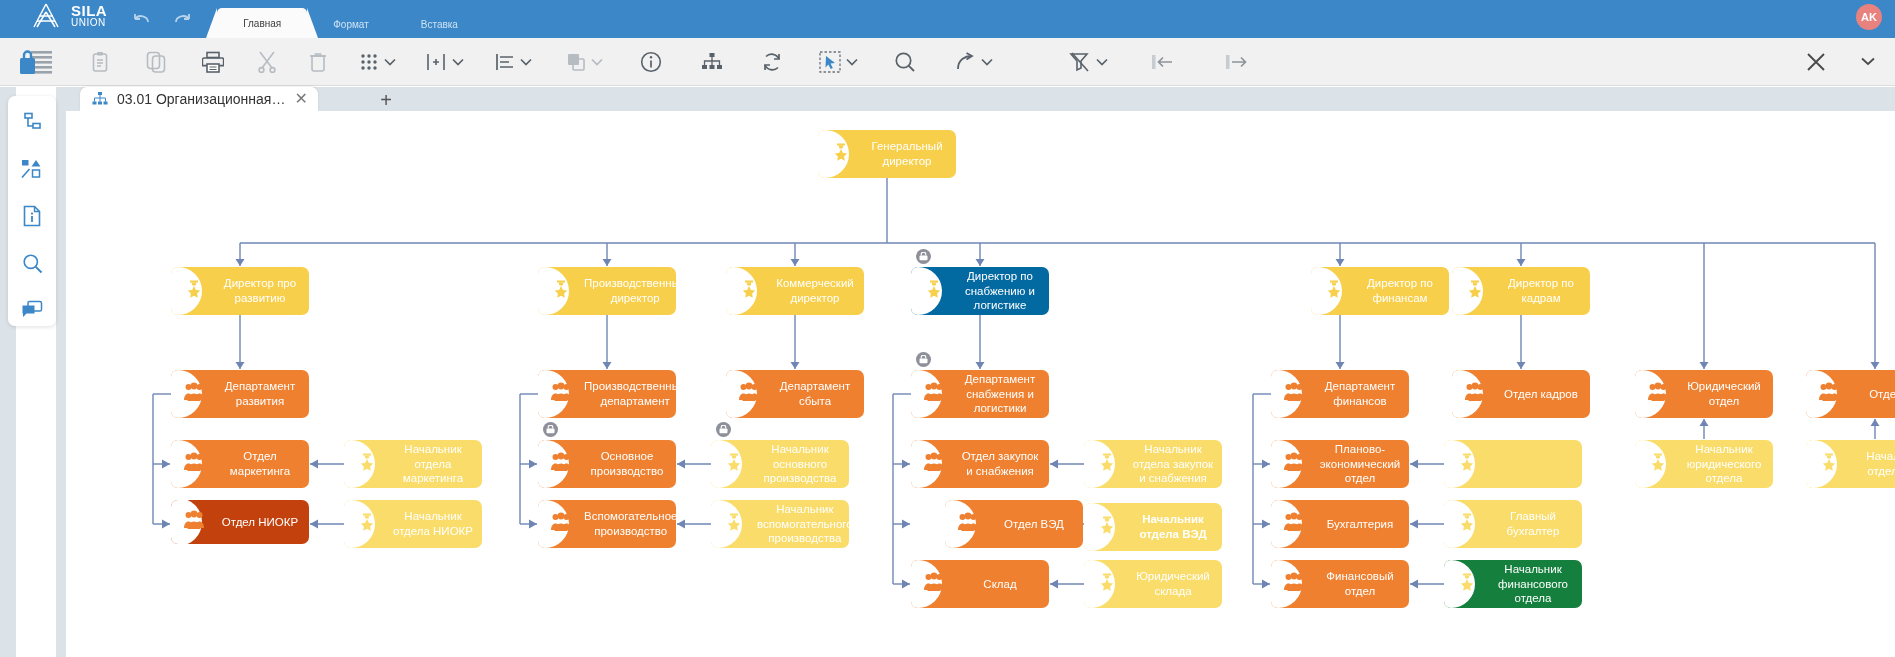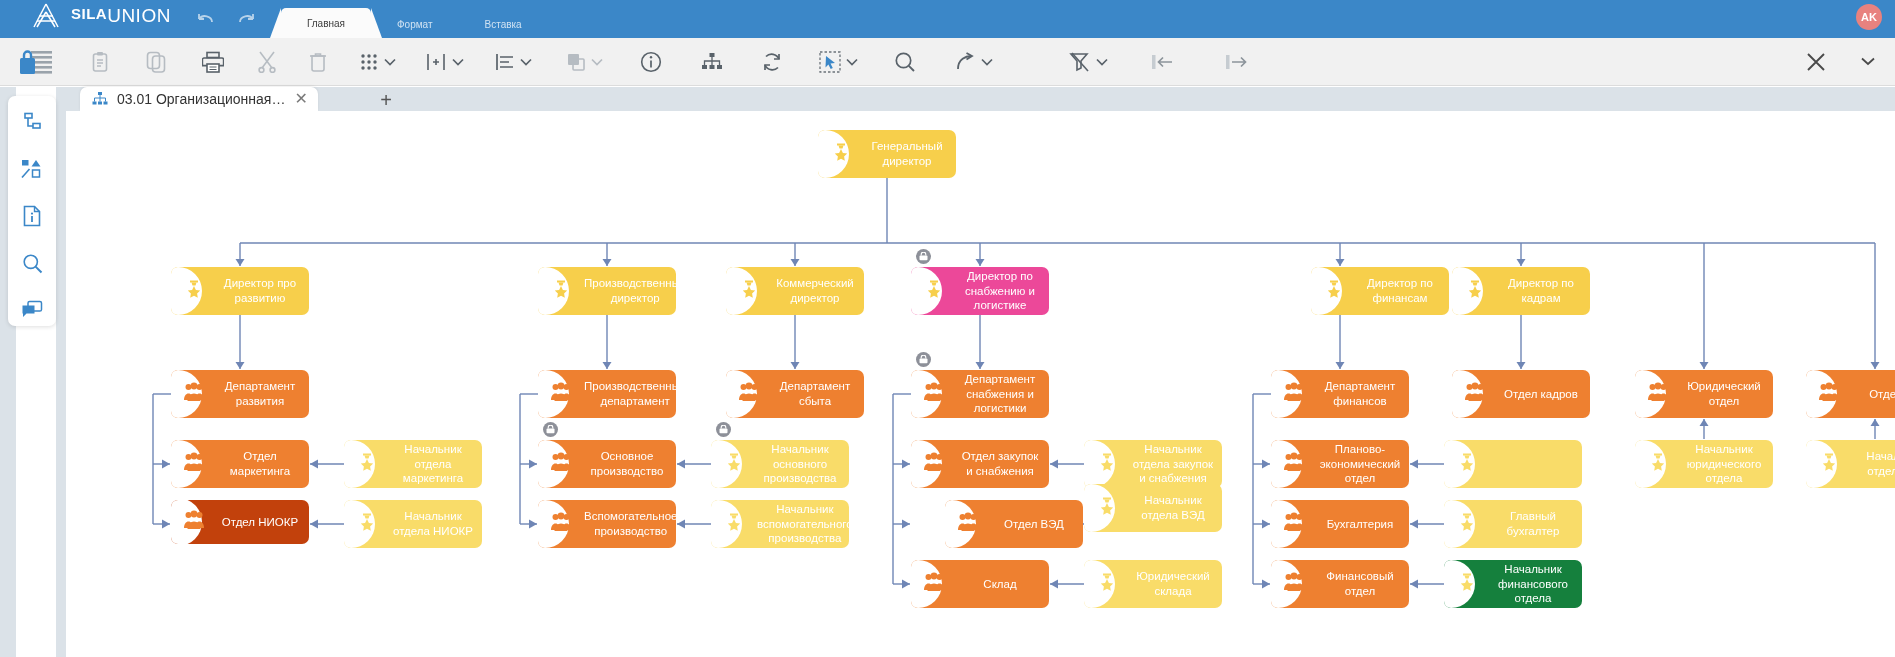--- a/index.html
+++ b/index.html
@@ -14,23 +14,23 @@
   .topbar {
     position: absolute; left: 0; top: 0; width: 1895px; height: 38px;
     background: #3b87c8;
     display: flex; align-items: flex-end;
   }
   .logo-wrap {
     display: flex; align-items: center; gap: 9px;
     padding: 0 0 7px 30px; height: 38px;
   }
   .logo-mark { width: 32px; height: 26px; }
-  .logo-text { display: flex; line-height: 1.0; color: #fff; }
+  .logo-text { display: flex; flex-direction: column; line-height: 1.0; color: #fff; }
   .logo-text .l1 { font-size: 15px; font-weight: bold; letter-spacing: .5px; }
-  .logo-text .l2 { font-size: 19px; font-weight: normal; letter-spacing: .5px; }
+  .logo-text .l2 { font-size: 10px; font-weight: normal; letter-spacing: .5px; }
 
   .undo-redo { display: flex; gap: 18px; padding: 0 0 9px 24px; align-items: center; }
   .ur-btn { width: 22px; height: 20px; cursor: pointer; opacity: .8; }
 
   .tabs-row { display: flex; align-items: flex-end; margin-left: 24px; height: 38px; }
   .rtab {
     position: relative;
     height: 28px; padding: 0 26px;
     display: flex; align-items: center; justify-content: center;
     font-size: 10px; color: #cfe2f2; cursor: pointer;
@@ -607,21 +607,21 @@
         <div class="badge">
           <div class="disc"></div>
           <span style="position: relative; z-index: 2;"><svg width="20" height="20" viewBox="0 0 20 20">
               <rect x="6" y="1.5" width="8" height="2" fill="#f7cf4b"></rect>
               <path d="M7.5 3.5 h5 l-1 3 h-3z" fill="#f7cf4b"></path>
               <path d="M10 7 l1.9 3.9 4.3.6-3.1 3 .7 4.3L10 16.8 6.2 18.8l.7-4.3-3.1-3 4.3-.6z" fill="#f7cf4b"></path>
             </svg></span>
         </div>
         <div class="lbl">Коммерческий директор</div>
       </div>
-      <div class="node lvl-yellow" style="left: 845px; top: 156px; width: 138px; height: 48px; background: #ec4899;">
+      <div class="node lvl-yellow" style="left: 845px; top: 156px; width: 138px; height: 48px; background: #0369a1;">
         <div class="badge">
           <div class="disc"></div>
           <span style="position: relative; z-index: 2;"><svg width="20" height="20" viewBox="0 0 20 20">
               <rect x="6" y="1.5" width="8" height="2" fill="#f7cf4b"></rect>
               <path d="M7.5 3.5 h5 l-1 3 h-3z" fill="#f7cf4b"></path>
               <path d="M10 7 l1.9 3.9 4.3.6-3.1 3 .7 4.3L10 16.8 6.2 18.8l.7-4.3-3.1-3 4.3-.6z" fill="#f7cf4b"></path>
             </svg></span>
         </div>
         <div class="lbl">Директор по снабжению и логистике</div>
       </div>
@@ -937,21 +937,21 @@
               <circle cx="5.5" cy="5" r="3" fill="#ee8030"></circle>
               <circle cx="11" cy="4" r="3.4" fill="#ee8030"></circle>
               <circle cx="16.5" cy="5" r="3" fill="#ee8030"></circle>
               <path d="M1 18 c0-4 2-6.5 4.5-6.5 S10 14 10 18z" fill="#ee8030"></path>
               <path d="M4.5 19 c0-4.5 2.8-7.5 6.5-7.5 s6.5 3 6.5 7.5z" fill="#ee8030"></path>
               <path d="M12 18 c0-4 2-6.5 4.5-6.5 S21 14 21 18z" fill="#ee8030"></path>
             </svg></span>
         </div>
         <div class="lbl">Отдел ВЭД</div>
       </div>
-      <div class="node lvl-yellow-lt" style="left: 1018px; top: 373px; width: 138px; height: 48px; background: rgb(249, 220, 105);">
+      <div class="node lvl-yellow-lt" style="left: 1018px; top: 392px; width: 138px; height: 48px; background: rgb(249, 220, 105); font-weight: bold;">
         <div class="badge">
           <div class="disc"></div>
           <span style="position: relative; z-index: 2;"><svg width="20" height="20" viewBox="0 0 20 20">
               <rect x="6" y="1.5" width="8" height="2" fill="#f9dc69"></rect>
               <path d="M7.5 3.5 h5 l-1 3 h-3z" fill="#f9dc69"></path>
               <path d="M10 7 l1.9 3.9 4.3.6-3.1 3 .7 4.3L10 16.8 6.2 18.8l.7-4.3-3.1-3 4.3-.6z" fill="#f9dc69"></path>
             </svg></span>
         </div>
         <div class="lbl">Начальник отдела ВЭД</div>
       </div>

